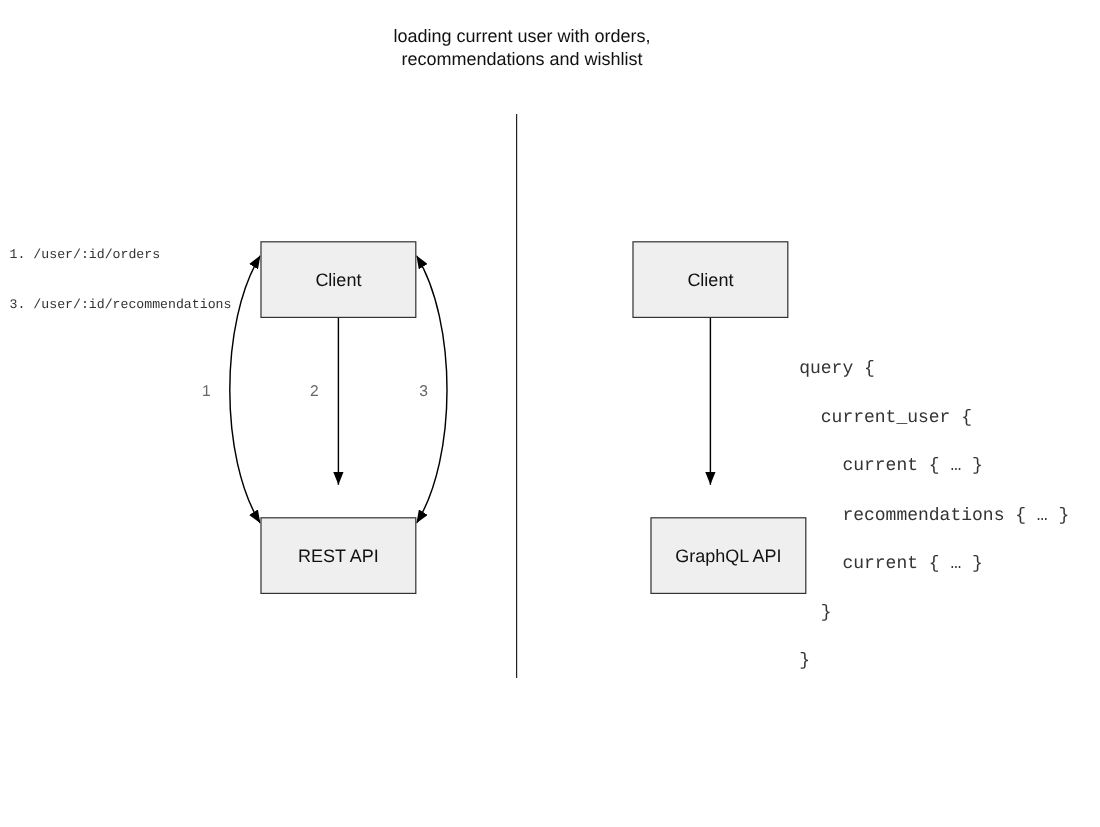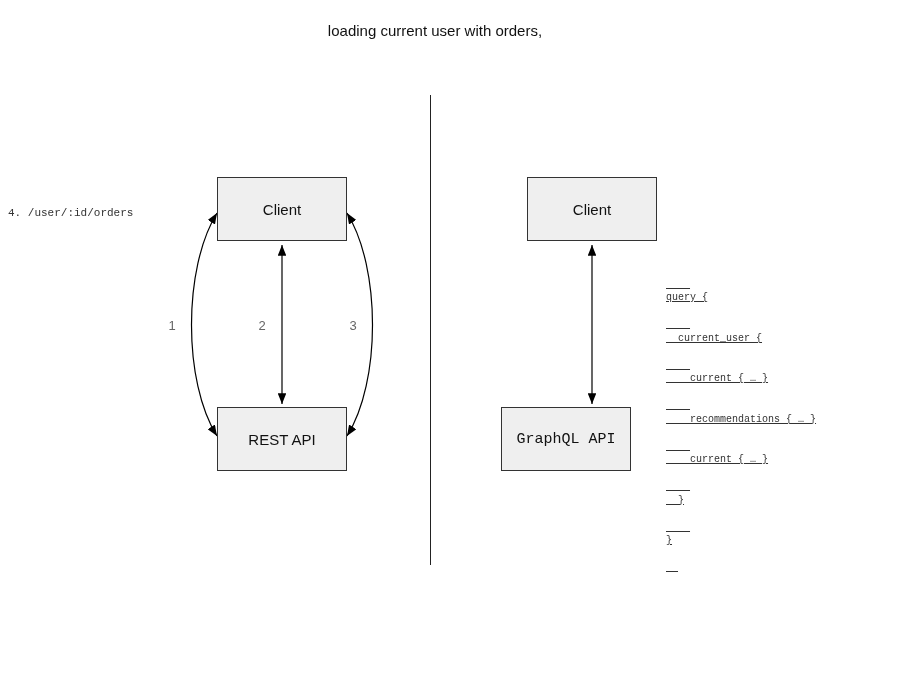--- a/index.html
+++ b/index.html
@@ -47,75 +47,78 @@
   .box {
     position: absolute;
     width: 130px; height: 64px;
     background: var(--box-fill);
     border: 1px solid var(--box-border);
     display: flex;
     align-items: center;
     justify-content: center;
     font-size: 15px;
     color: #111;
+    margin-top: 24px;
   }
   .box-client-left  { left: 217px; top: 177px; }
   .box-rest-api     { left: 217px; top: 407px; align-items: center; }
   .box-client-right { left: 527px; top: 177px; }
-  .box-graphql-api  { left: 501px; top: 407px; font-family: Liberation Mono, monospace; }
+  .box-graphql-api  { left: 542px; top: 407px; }
   .mono {
     position: absolute;
     font-family: "Liberation Mono", monospace;
     white-space: pre;
     color: var(--code-color);
   }
   .endpoints {
     left: 8px; top: 178px;
     font-size: 11px; line-height: 14px;
   }
   .query {
-    left: 666px; top: 264px;
-    font-size: 10px; line-height: 13.5px; text-decoration: underline;
+    left: 666px; top: 274px;
+    font-size: 15px; line-height: 13.5px;
   }
   .arrow-num {
     position: absolute;
     width: 14px;
     text-align: center;
     font-size: 13px;
     color: var(--label-gray);
   }
   .num-1 { left: 165px; top: 318px; }
   .num-2 { left: 255px; top: 318px; }
   .num-3 { left: 346px; top: 318px; }
 </style>
 </head>
 <body>
 
 <div class="canvas">
 
   <div class="title">
     <div>loading current user with orders,</div>
+    <div>recommendations and wishlist</div>
   </div>
 
   <svg class="arrows" width="917" height="689" viewBox="0 0 917 689" xmlns="http://www.w3.org/2000/svg">
     <defs>
       <marker id="ah" viewBox="0 0 10 8" markerWidth="9" markerHeight="7.2" refX="10" refY="4" orient="auto-start-reverse">
         <path class="head" d="M0,0 L10,4 L0,8 z"></path>
       </marker>
     </defs>
     <path class="edge" d="M 217 213 C 183 268, 183 382, 217 436" marker-start="url(#ah)" marker-end="url(#ah)"></path>
     <path class="edge" d="M 282 245 L 282 404" marker-start="url(#ah)" marker-end="url(#ah)"></path>
     <path class="edge" d="M 347 213 C 381 268, 381 382, 347 436" marker-start="url(#ah)" marker-end="url(#ah)"></path>
     <path class="edge" d="M 592 245 L 592 404" marker-start="url(#ah)" marker-end="url(#ah)"></path>
   </svg>
 
   <div class="divider"></div>
 
   <div class="mono endpoints">
-    <div>4. /user/:id/orders</div>
+    <div>1. /user/:id/orders</div>
+    <div>3. /user/:id/recommendations</div>
   </div>
 
   <div class="box box-client-left">
     <span>Client</span>
   </div>
 
   <div class="box box-rest-api">
     <span>REST API</span>
   </div>
 

